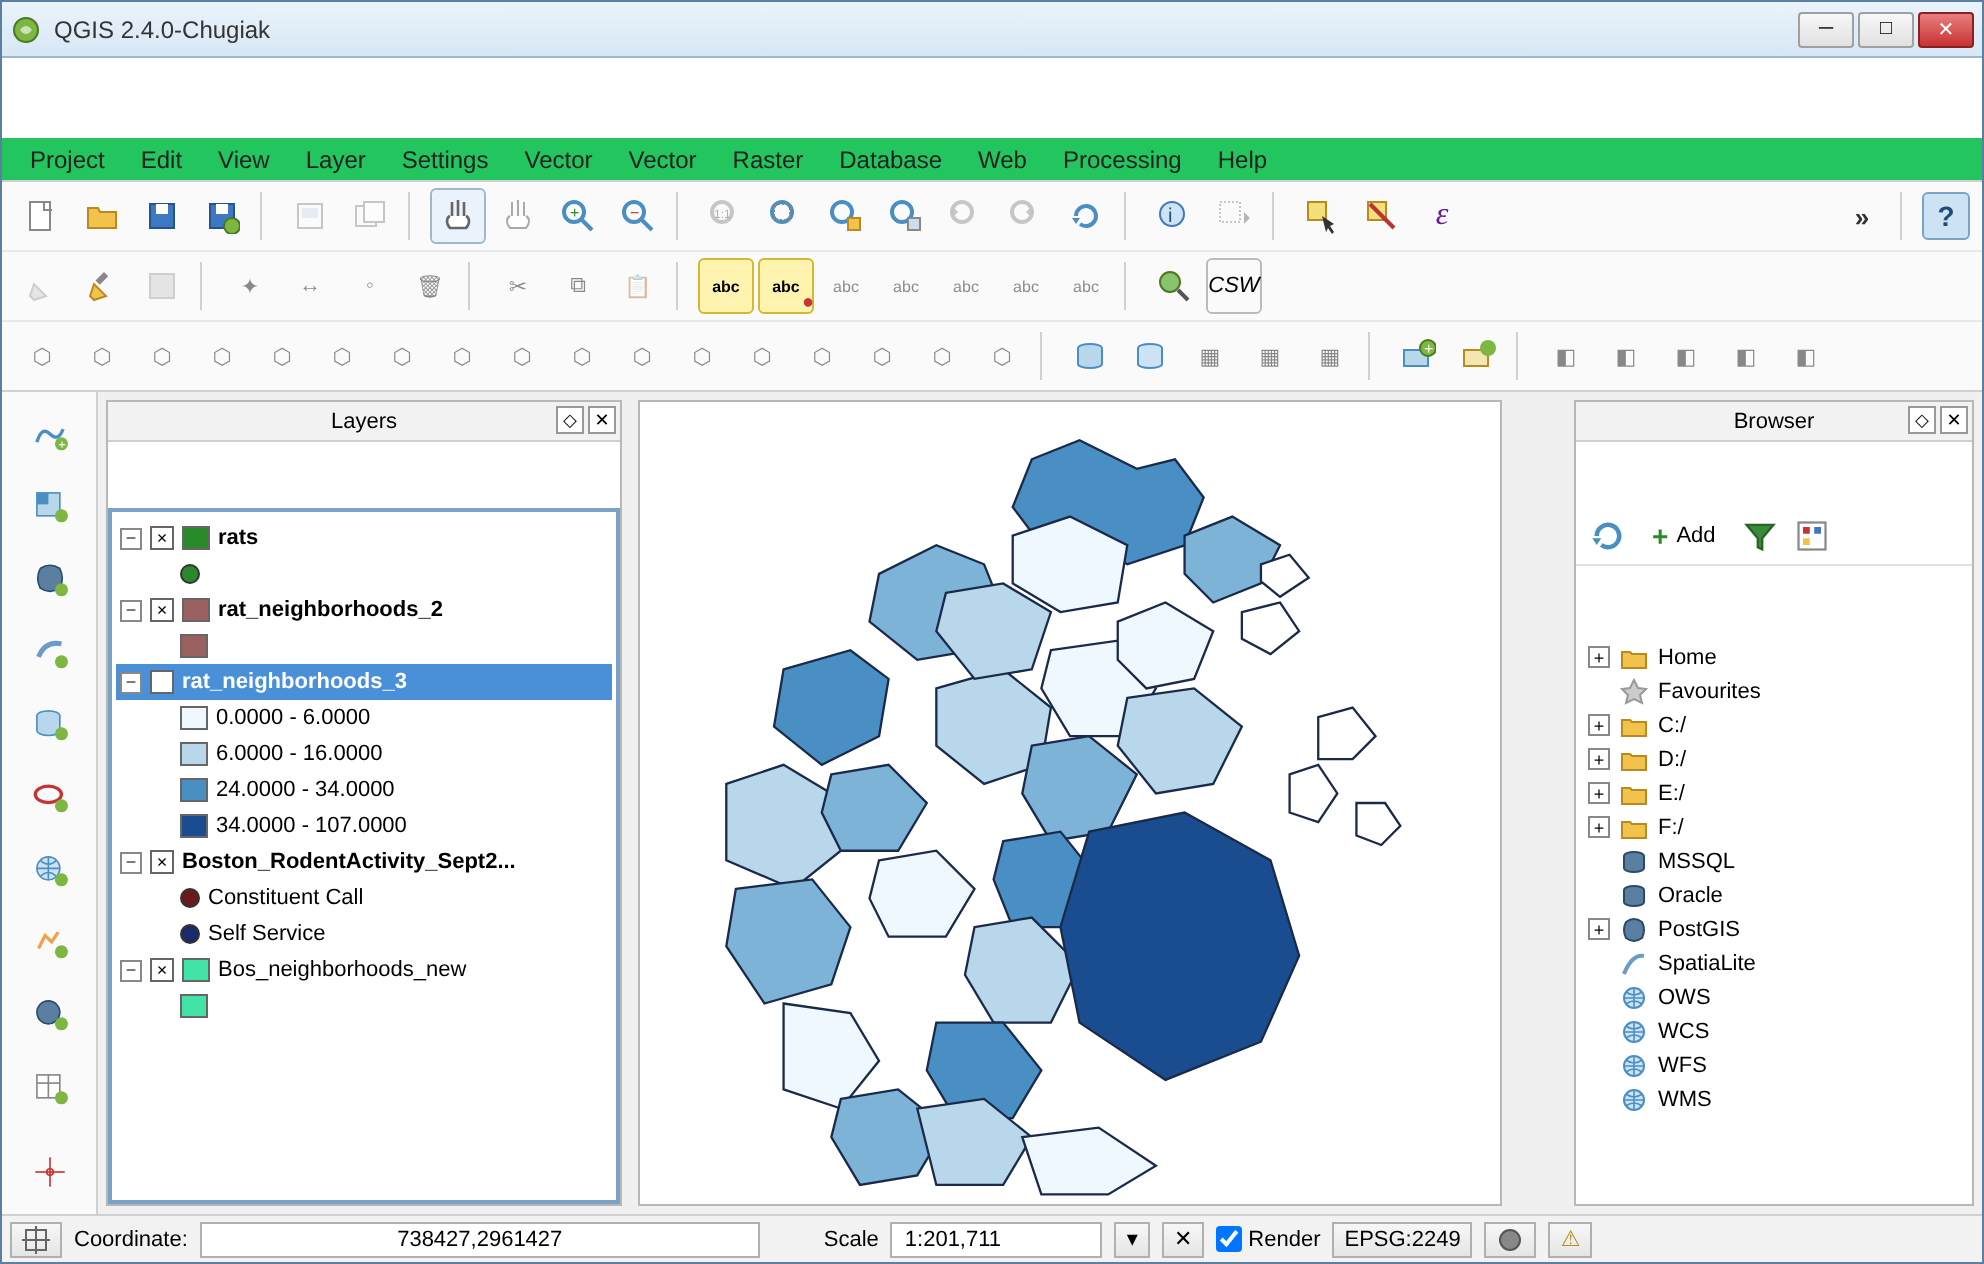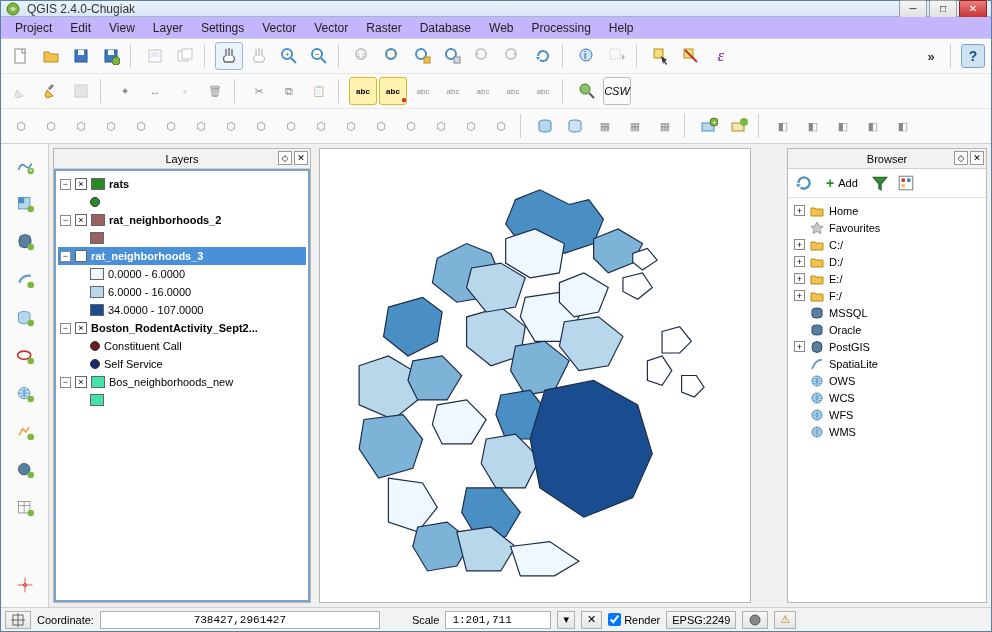--- a/index.html
+++ b/index.html
@@ -1,46 +1,46 @@
 <!DOCTYPE html>
 <html><head>
 <meta charset="utf-8">
 <style>
 * { box-sizing: border-box; margin: 0; padding: 0; }
 body { font-family: "Segoe UI", Tahoma, sans-serif; font-size: 11px; background: #f0f0f0; overflow: hidden; width: 992px; height: 632px; }
 
 
 .window { width: 992px; height: 632px; background: #fff; border: 1px solid #5a7fa0; display: flex; flex-direction: column; }
-.titlebar { height: 16px; background: linear-gradient(to bottom, #eaf3fb, #d7e7f5); display: flex; align-items: center; padding: 0 4px; border-bottom: 1px solid #9fb8ce; }
+.titlebar { height: 28px; background: linear-gradient(to bottom, #eaf3fb, #d7e7f5); display: flex; align-items: center; padding: 0 4px; border-bottom: 1px solid #9fb8ce; }
 .titlebar-icon { width: 16px; height: 16px; margin-right: 6px; display: inline-flex; align-items: center; justify-content: center; }
 .titlebar-title { flex: 1; color: #333; font-size: 12px; }
 .titlebar-buttons { display: flex; gap: 2px; }
 .tb-btn { width: 28px; height: 18px; display: flex; align-items: center; justify-content: center; border: 1px solid #a0a0a0; background: linear-gradient(to bottom,#f7f7f7,#e1e1e1); border-radius: 2px; font-size: 10px; }
 .tb-close { background: linear-gradient(to bottom,#e87f7f,#c83232); border-color: #8b2020; color: #fff; }
 
 
-.menubar { height: 22px; display: flex; align-items: center; padding: 0 6px; background: #c4b5fd; border-bottom: 1px solid #d0d0d0; gap: 2px; }
+.menubar { height: 22px; display: flex; align-items: center; padding: 0 6px; background: #22c55e; border-bottom: 1px solid #d0d0d0; gap: 2px; margin-top: 40px; }
 .menubar .menu { padding: 2px 8px; font-size: 12px; color: #222; cursor: default; }
 
 
 .toolbar-area { background: #fafafa; border-bottom: 1px solid #d0d0d0; }
 .toolbar-row { display: flex; align-items: center; padding: 3px 6px; gap: 2px; flex-wrap: nowrap; }
 .toolbar-row + .toolbar-row { border-top: 1px solid #e8e8e8; }
 .tbtn { width: 28px; height: 28px; display: flex; align-items: center; justify-content: center; border: 1px solid transparent; border-radius: 3px; }
 .tsep { width: 6px; height: 24px; border-left: 1px solid #d0d0d0; margin: 0 3px; }
 .tbtn svg, .titlebar-icon svg { width: 18px; height: 18px; }
 .disabled { opacity: 0.45; }
 .more { font-weight: bold; font-size: 13px; color: #333; }
 .help { border:1px solid #7aa3c7; background:#cde3f4; color:#1b4f7a; font-weight:bold; font-size:14px; width:24px; height:24px; display:flex; align-items:center; justify-content:center; border-radius:3px; }
 
 
 .main { flex: 1; display: flex; background: #f0f0f0; overflow: hidden; }
 .left-toolbar { width: 48px; background: #fafafa; border-right: 1px solid #d0d0d0; display: flex; flex-direction: column; align-items: center; padding: 6px 0; gap: 6px; }
 .left-toolbar .tbtn { width: 32px; height: 32px; }
-.panel { background: #fff; border: 1px solid #b8b8b8; display: flex; flex-direction: column; margin: 4px; }
+.panel { background: #fff; border: 1px solid #b8b8b8; display: flex; flex-direction: column; margin: 4px; gap: 33px; }
 .panel-header { height: 20px; background: #f2f2f2; border-bottom: 1px solid #d0d0d0; display: flex; align-items: center; justify-content: center; position: relative; font-size: 11px; }
 .panel-header .hbtn { position: absolute; top: 2px; width: 14px; height: 14px; border: 1px solid #999; background: #fff; display:flex; align-items:center; justify-content:center; font-size:9px; line-height:1; }
 .panel-header .hbtn.detach { right: 18px; }
 .panel-header .hbtn.close { right: 2px; }
 .layers-panel { width: 258px; }
 .layers-body { flex:1; overflow:auto; padding: 4px 2px; border: 2px solid #7aa3c7; }
 .tree-row { display: flex; align-items: center; height: 18px; padding: 0 2px; gap: 4px; white-space: nowrap; }
 .tree-row.selected { background: #4a90d9; color: #fff; }
 .tree-indent0 { margin-left: 0; }
 .tree-indent1 { margin-left: 30px; }
@@ -56,21 +56,21 @@
 .browser-toolbar { display:flex; align-items:center; gap:6px; padding:4px 6px; border-bottom:1px solid #e0e0e0;}
 .browser-toolbar .btn-add { display:flex; align-items:center; gap:4px; padding:1px 5px; border:1px solid transparent; }
 .browser-body { flex:1; overflow:auto; padding:4px 2px; }
 .browser-row { display:flex; align-items:center; height:17px; gap:4px; padding-left:4px; }
 .browser-row .btoggle { width:11px; height:11px; border:1px solid #888; background:#fff; display:flex; align-items:center; justify-content:center; font-size:9px; }
 .browser-row .btoggle.blank { border:none; background:transparent; }
 .browser-row .bicon { width:16px; height:14px; display:flex; align-items:center; justify-content:center; }
 
 
 .statusbar { height: 24px; background: #f2f2f2; border-top:1px solid #d0d0d0; display:flex; align-items:center; padding: 0 4px; gap:6px; font-size:11px; }
-.statusbar .sbox { border:1px solid #b0b0b0; background:#fff; height:18px; display:flex; align-items:center; padding:0 6px;font-family:Liberation Mono, monospace; }
+.statusbar .sbox { border:1px solid #b0b0b0; background:#fff; height:18px; display:flex; align-items:center; padding:0 6px; }
 .statusbar .sfield { width: 280px; justify-content:center; }
 .statusbar .sbtn { border:1px solid #b0b0b0; background:linear-gradient(to bottom,#f7f7f7,#e5e5e5); height:18px; padding:0 5px; display:flex; align-items:center; }
 .statusbar .sgap { flex:0 0 20px; }
 
 
 .folder-ico { fill:#f3c24c; stroke:#b88a1f; }
 .plus { color:#2a8a2a; font-weight:bold; font-size:14px;}
 </style>
 </head>
 <body>
@@ -459,20 +459,24 @@
             <span class="tree-check">×</span>
             <span style="font-weight:bold;">rat_neighborhoods_3</span>
           </div>
           <div class="tree-row tree-indent1">
             <span class="swatch" style="background:#f0f8ff"></span>
             <span>0.0000 - 6.0000</span>
           </div>
           <div class="tree-row tree-indent1">
             <span class="swatch" style="background:#b8d7ea"></span>
             <span>6.0000 - 16.0000</span>
+          </div>
+          <div class="tree-row tree-indent1">
+            <span class="swatch" style="background:#4a8fc3"></span>
+            <span>24.0000 - 34.0000</span>
           </div>
           <div class="tree-row tree-indent1">
             <span class="swatch" style="background:#1a4d8f"></span>
             <span>34.0000 - 107.0000</span>
           </div>
           <div class="tree-row tree-indent0">
             <span class="tree-toggle">−</span>
             <span class="tree-check">×</span>
             <span style="font-weight:bold;">Boston_RodentActivity_Sept2...</span>
           </div>

